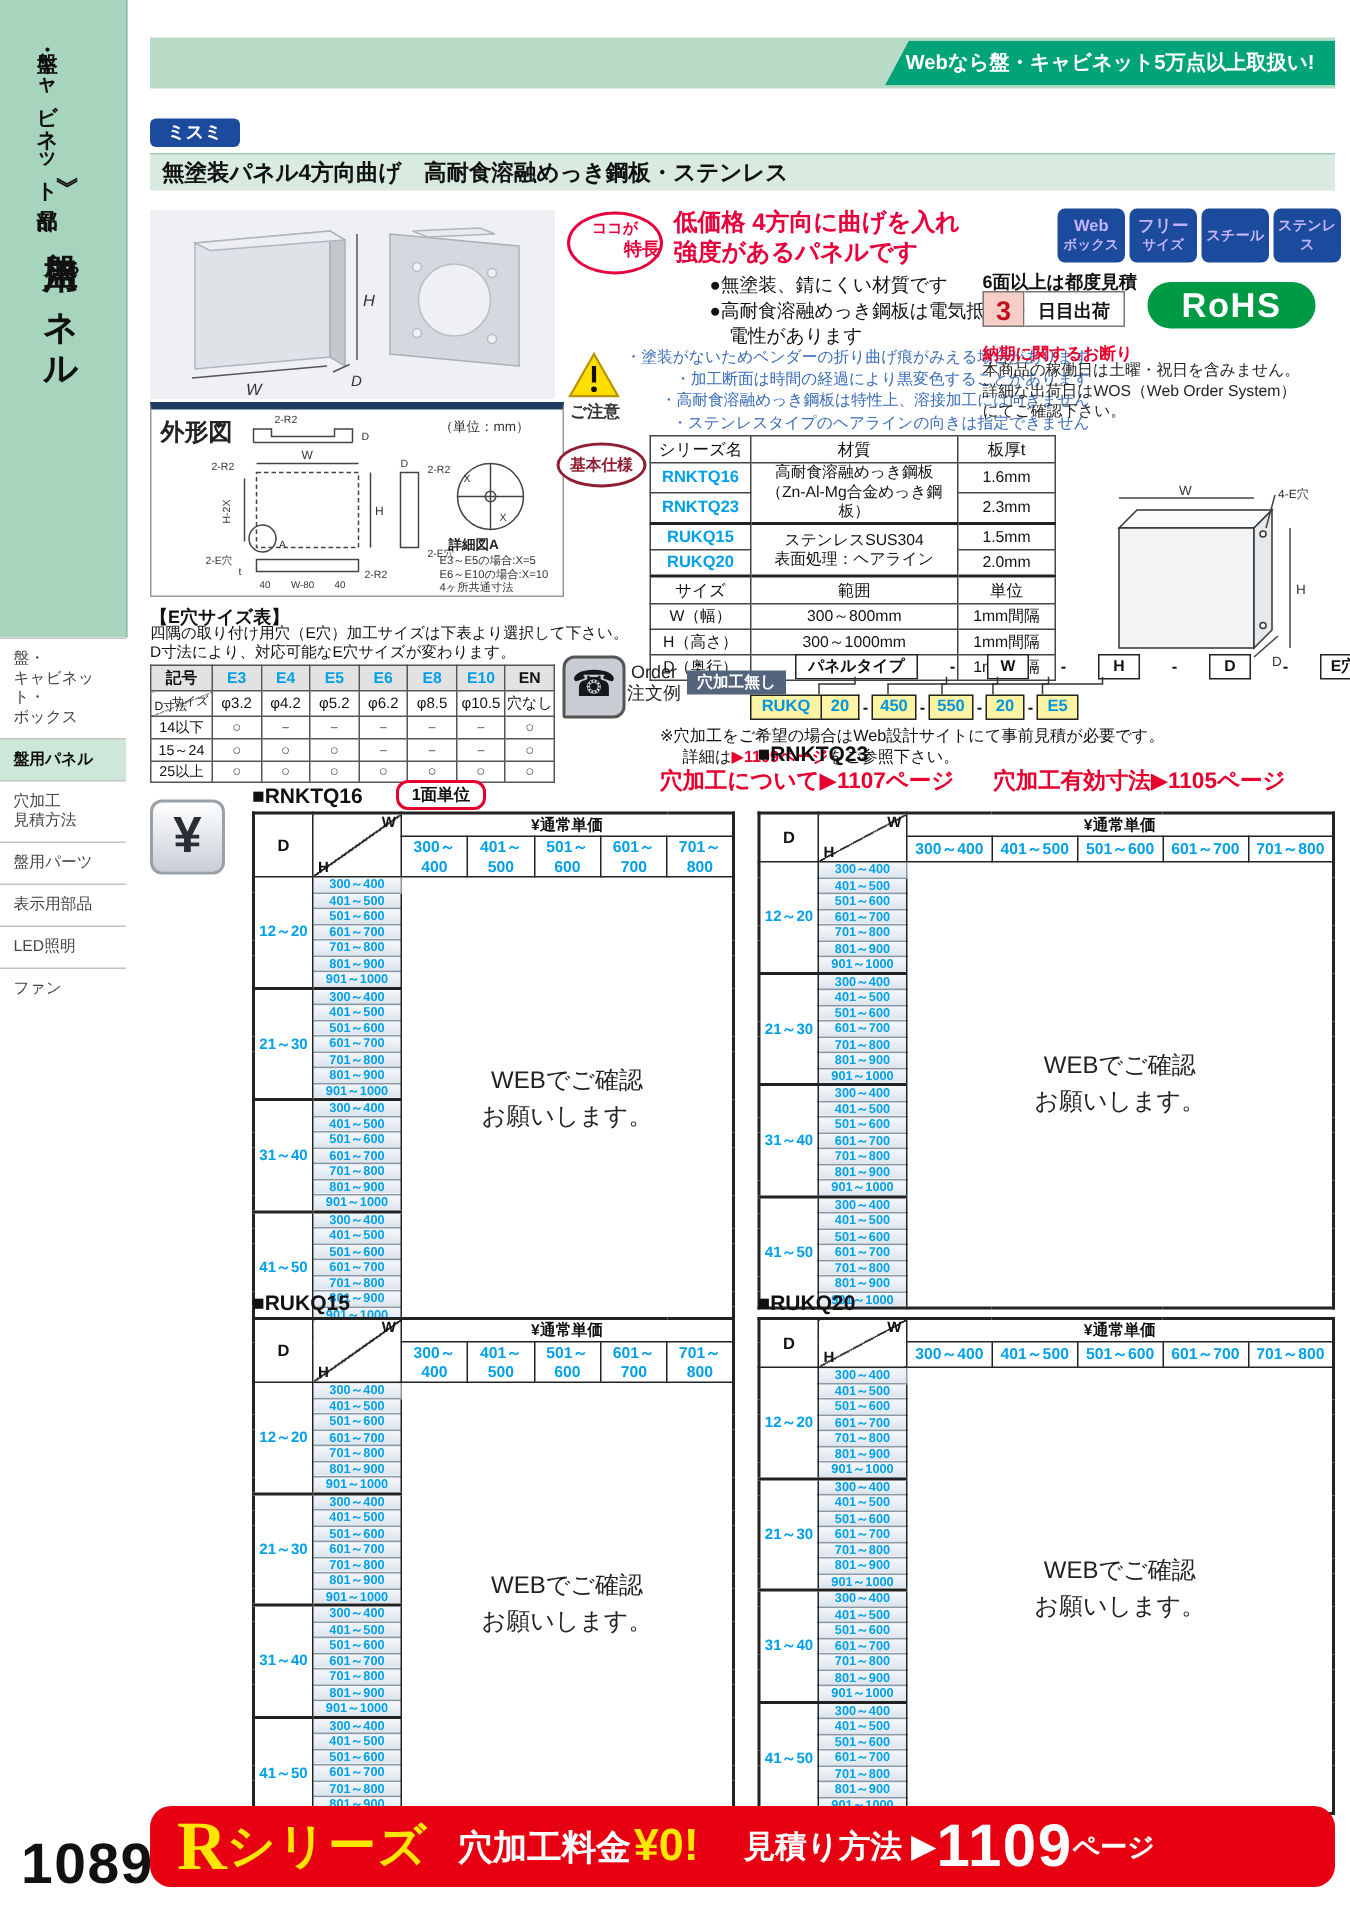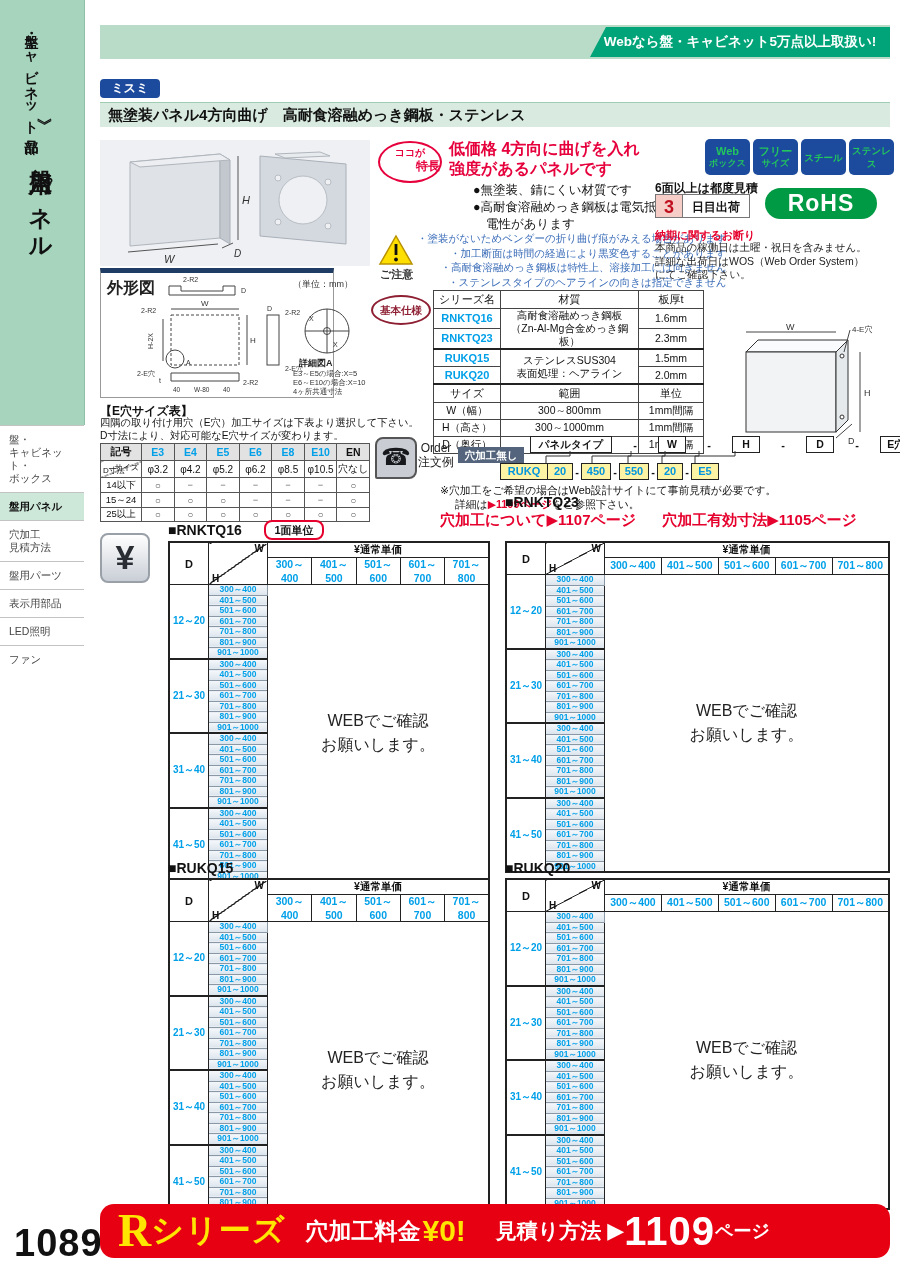--- a/index.html
+++ b/index.html
@@ -37,38 +37,38 @@
   .feat-badge .l2{display:block;font-size:12px;line-height:14px;padding-left:36px;}
   .feat-head{left:449px;top:139px;font-size:16px;line-height:20px;font-weight:bold;color:#e6003c;white-space:pre-line;}
   .feat-bullets{left:449px;top:182px;font-size:12.5px;line-height:17px;color:#111;width:270px;margin-left:24px;}
   .feat-bullets div{padding-left:13px;text-indent:-13px;}
   .warn-tri{left:378px;top:234px;}
   .warn-label{left:380px;top:267px;font-size:11px;font-weight:bold;color:#333;}
   .cautions{left:417px;top:231px;font-size:10.5px;line-height:14.5px;color:#3a6cb8;text-align:right;}
 
   
   .tags{left:705px;top:139px;display:flex;gap:3px;}
-  .tag{width:45px;height:36px;background:#1c4a9c;border-radius:5px;color:#22c55e;text-align:center;
+  .tag{width:45px;height:36px;background:#1c4a9c;border-radius:5px;color:#c4b5fd;text-align:center;
        display:flex;flex-direction:column;justify-content:center;font-weight:bold;}
   .tag .t1{font-size:11px;line-height:13px;}
   .tag .t2{font-size:9px;line-height:11px;}
   .tag.single .t1{font-size:9.5px;}
   .est-note{left:655px;top:180px;font-size:12px;font-weight:bold;}
   .days-box{left:655px;top:194px;display:flex;height:24px;}
   .days-num{width:26px;background:#f6cdc7;border:1px solid #777;color:#c01020;font-size:18px;
             font-weight:bold;text-align:center;line-height:24px;}
   .days-suf{width:66px;background:#fff;border:1px solid #777;border-left:none;font-size:12px;
             font-weight:bold;text-align:center;line-height:24px;}
   .rohs{left:765px;top:188px;width:112px;height:31px;background:#009944;border-radius:17px;
         color:#fff;font-size:23px;font-weight:bold;text-align:center;line-height:30px;letter-spacing:1px;}
   .notice-title{left:655px;top:228px;font-size:11px;font-weight:bold;color:#e6002d;}
   .notice-lines{left:655px;top:241px;font-size:10.5px;line-height:13.5px;color:#222;}
 
   
-  .draw-box{left:100px;top:268px;width:234px;height:130px;background:#fff;border:1px solid #999;
+  .draw-box{left:100px;top:268px;width:276px;height:130px;background:#fff;border:1px solid #999;
             border-top:5px solid #1e3c64;box-sizing:border-box;}
   .eh-title{left:100px;top:403px;font-size:12px;font-weight:bold;}
   .eh-intro{left:100px;top:417px;font-size:10.3px;line-height:12.5px;}
   .eh-table{left:100px;top:443px;width:270px;border-collapse:collapse;table-layout:fixed;background:#fff;}
   .eh-table td,.eh-table th{border:1px solid #555;padding:0;text-align:center;overflow:hidden;}
   .eh-head{background:#e2e2e2;font-size:10.5px;height:16px;font-weight:bold;}
   .eh-code{color:#00a0e9;}
   .eh-size{font-size:10px;height:16px;}
   .eh-corner{background:linear-gradient(to bottom right,transparent 49%,#555 49%,#555 51%,transparent 51%);position:relative;font-size:8px;}
   .eh-corner .cs1{position:absolute;top:1px;right:2px;}

